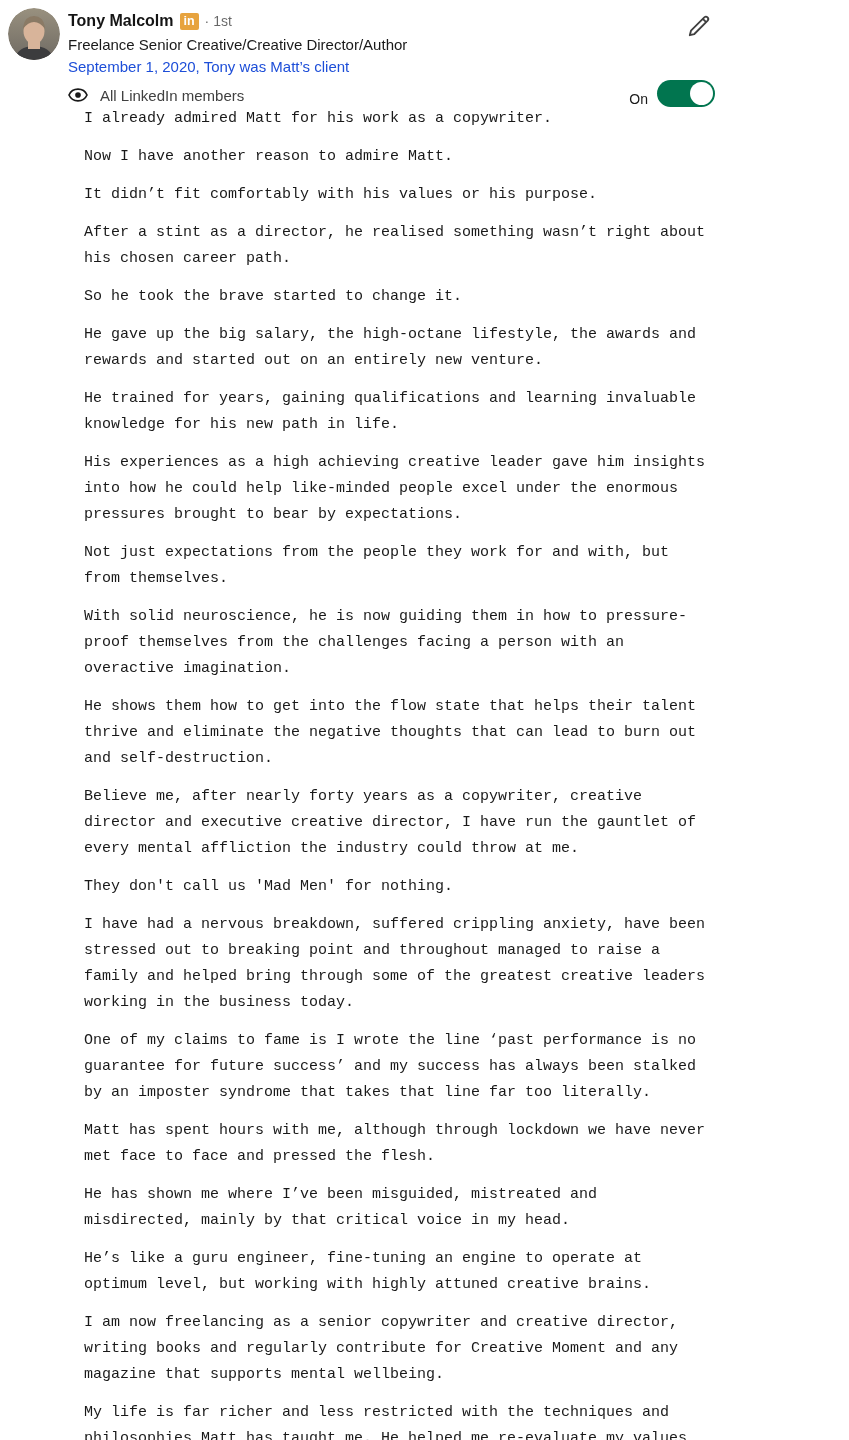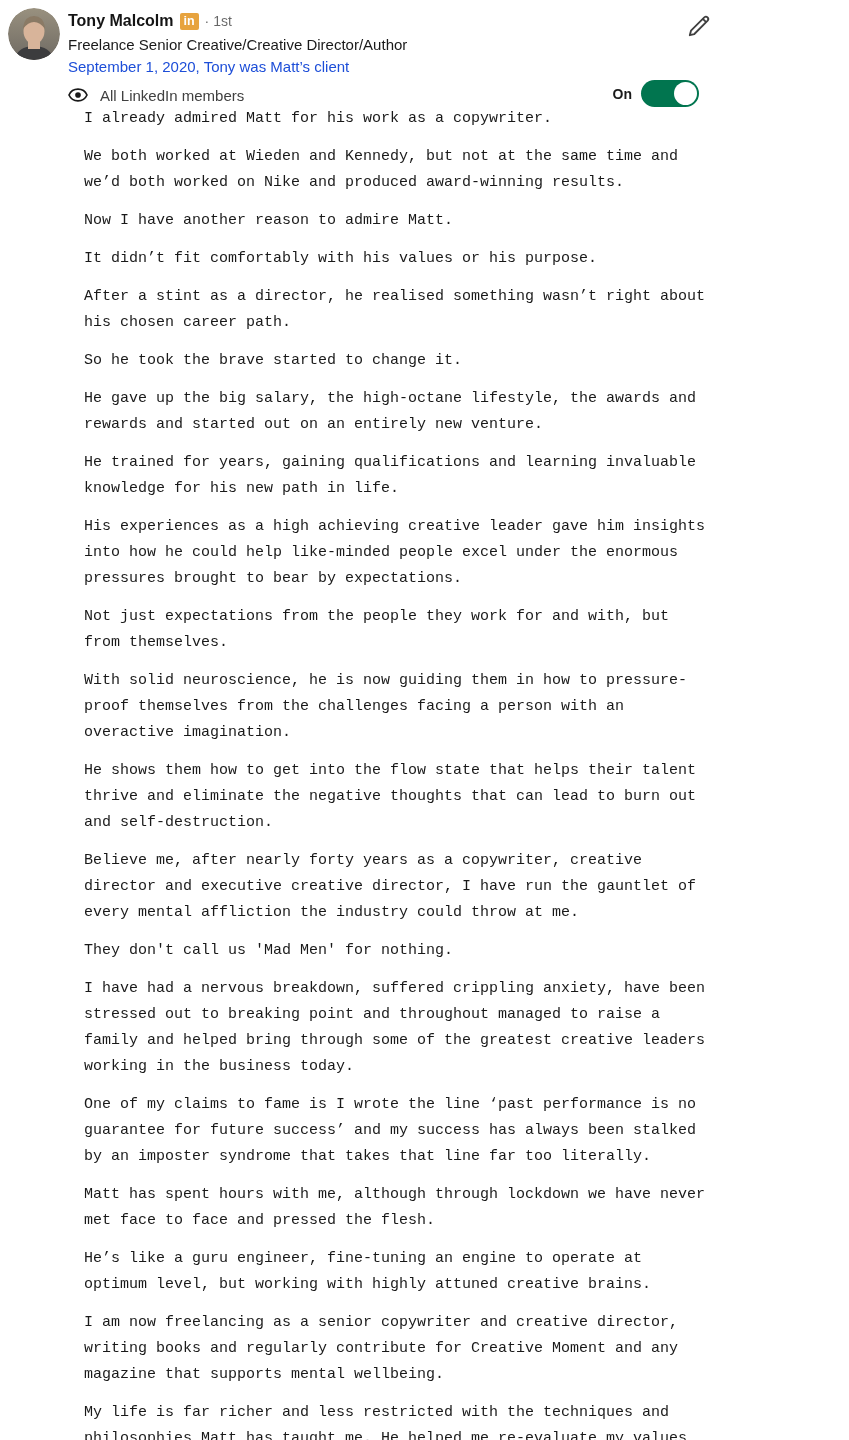--- a/index.html
+++ b/index.html
@@ -38,22 +38,22 @@
   .visibility-label { font-size: 15px; color: #404040; }
   .eye-icon { width: 20px; height: 20px; display: inline-flex; }
 
   .edit-btn {
     position: absolute; top: 10px; right: 12px;
     width: 32px; height: 32px; border: none; background: transparent;
     display: flex; align-items: center; justify-content: center;
     cursor: pointer; padding: 0;
   }
   .toggle-row {
-    position: absolute; top: 80px; right: 28px;
-    display: flex; align-items: center; gap: 9px; font-weight: bold;
+    position: absolute; top: 80px; right: 12px;
+    display: flex; align-items: flex-end; gap: 9px;
   }
   .toggle-label { font-size: 14px; color: rgba(0,0,0,0.9); }
   .toggle {
     width: 58px; height: 27px; border-radius: 14px;
     background: var(--toggle-on, #01754F);
     position: relative; border: none; cursor: pointer; padding: 0;
   }
   .toggle .knob {
     position: absolute; top: 2px; right: 2px;
     width: 23px; height: 23px; border-radius: 50%;
@@ -130,35 +130,35 @@
     <div class="toggle-row">
       <span class="toggle-label">On</span>
       <button class="toggle" aria-checked="true" role="switch">
         <span class="knob"></span>
       </button>
     </div>
   </div>
 
   <div class="recommendation-text">
       <p>I already admired Matt for his work as a copywriter.</p>
-      <p>We both worked at Wieden and Kennedy, but not at the same time and we’d both worked on Nike and produced award-winning results.</p>
       <p>Now I have another reason to admire Matt.</p>
       <p>It didn’t fit comfortably with his values or his purpose.</p>
       <p>After a stint as a director, he realised something wasn’t right about his chosen career path.</p>
       <p>So he took the brave started to change it.</p>
       <p>He gave up the big salary, the high-octane lifestyle, the awards and rewards and started out on an entirely new venture.</p>
       <p>He trained for years, gaining qualifications and learning invaluable knowledge for his new path in life.</p>
       <p>His experiences as a high achieving creative leader gave him insights into how he could help like-minded people excel under the enormous pressures brought to bear by expectations.</p>
       <p>Not just expectations from the people they work for and with, but from themselves.</p>
       <p>With solid neuroscience, he is now guiding them in how to pressure-proof themselves from the challenges facing a person with an overactive imagination.</p>
       <p>He shows them how to get into the flow state that helps their talent thrive and eliminate the negative thoughts that can lead to burn out and self-destruction.</p>
       <p>Believe me, after nearly forty years as a copywriter, creative director and executive creative director, I have run the gauntlet of every mental affliction the industry could throw at me.</p>
       <p>They don't call us 'Mad Men' for nothing.</p>
       <p>I have had a nervous breakdown, suffered crippling anxiety, have been stressed out to breaking point and throughout managed to raise a family and helped bring through some of the greatest creative leaders working in the business today.</p>
       <p>One of my claims to fame is I wrote the line ‘past performance is no guarantee for future success’ and my success has always been stalked by an imposter syndrome that takes that line far too literally.</p>
       <p>Matt has spent hours with me, although through lockdown we have never met face to face and pressed the flesh.</p>
+      <p>He has shown me where I’ve been misguided, mistreated and misdirected, mainly by that critical voice in my head.</p>
       <p>He’s like a guru engineer, fine-tuning an engine to operate at optimum level, but working with highly attuned creative brains.</p>
       <p>I am now freelancing as a senior copywriter and creative director, writing books and regularly contribute for Creative Moment and any magazine that supports mental wellbeing.</p>
       <p>My life is far richer and less restricted with the techniques and philosophies Matt has taught me. He helped me re-evaluate my values and reassess my purpose, which was and continues to be a real eye opener.</p>
       <p>I have spent decades helping brands discover their values and purpose, but totally neglected my own in the process.</p>
     </div>
 
 </div>
 
 </body></html>

